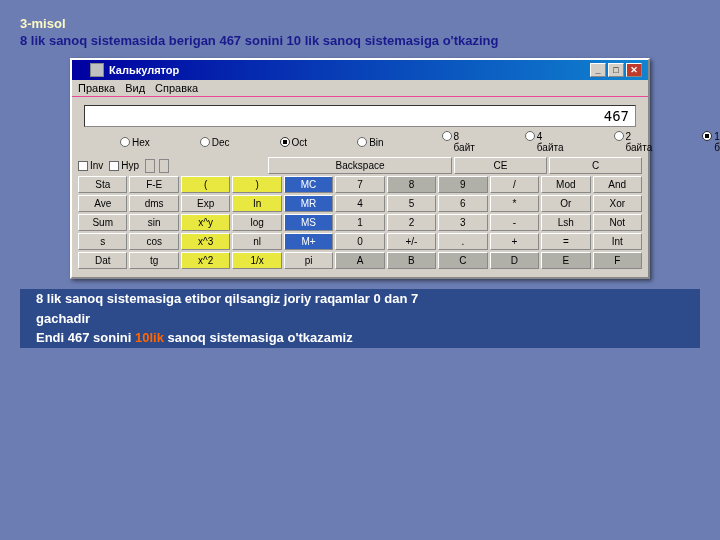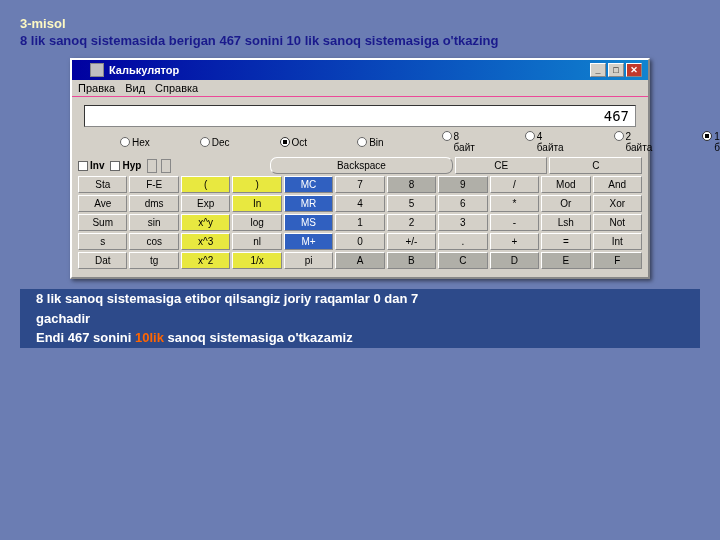--- a/index.html
+++ b/index.html
@@ -153,21 +153,20 @@
       background: radial-gradient(circle at center, #000 40%, #fff 41%);
       border-color: #333;
     }
 
     .radio-label { color: #000; }
 
     .checkbox-item {
       display: flex;
       align-items: center;
       gap: 2px;
-      font-weight: bold;
     }
 
     .checkbox-box {
       width: 10px;
       height: 10px;
       border: 1px solid #666;
       background: #fff;
       display: inline-block;
       flex-shrink: 0;
     }
@@ -289,21 +288,21 @@
           <span class="checkbox-box"></span>
           <span>Inv</span>
         </div>
         <div class="checkbox-item" style="font-size:10px; margin-right:4px;justify-content:center;">
           <span class="checkbox-box"></span>
           <span>Hyp</span>
         </div>
         <div style="width:10px; height:14px; border:1px solid #888; background:#d4d0c8; margin-right:2px;"></div>
         <div style="width:10px; height:14px; border:1px solid #888; background:#d4d0c8; margin-right:4px;"></div>
         <div style="flex:1"></div>
-        <div class="calc-btn" style="flex:2;border-radius:7px;">Backspace</div>
+        <div class="calc-btn" style="flex:2;">Backspace</div>
         <div class="calc-btn">CE</div>
         <div class="calc-btn">C</div>
       </div>
 
       <div class="btn-row">
         <div class="calc-btn gray">Sta</div>
         <div class="calc-btn gray">F-E</div>
         <div class="calc-btn yellow">(</div>
         <div class="calc-btn yellow">)</div>
         <div class="calc-btn blue-btn">MC</div>

